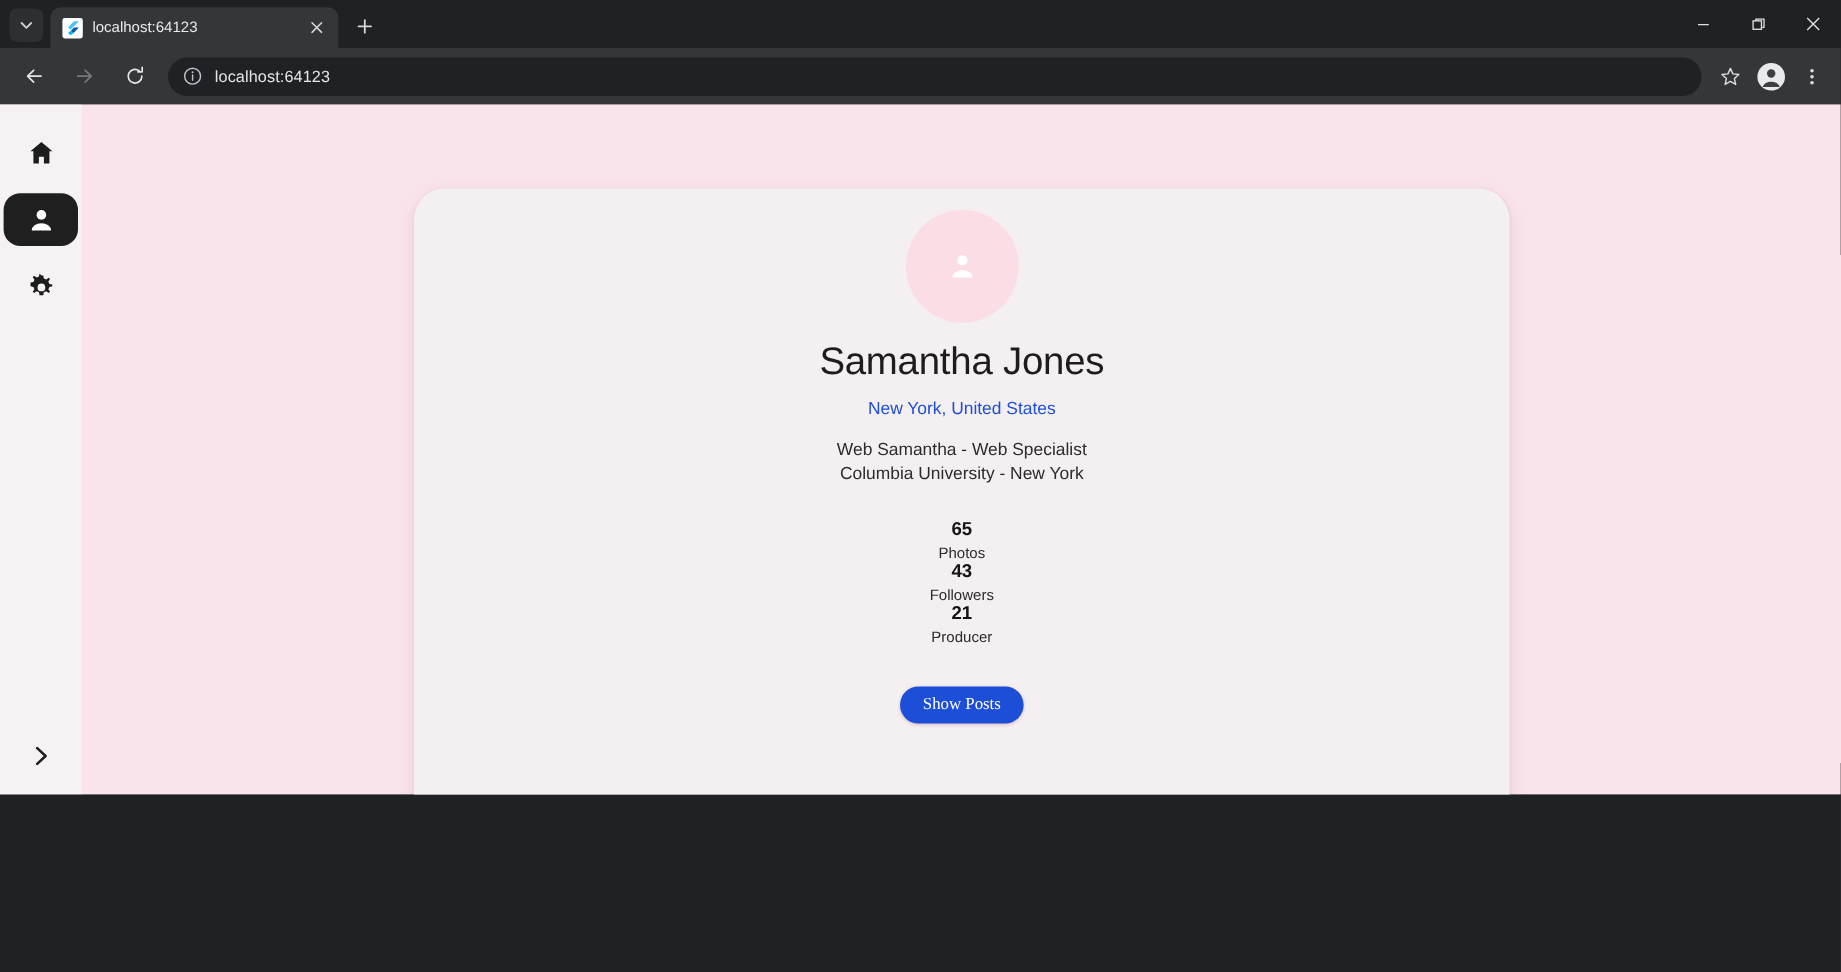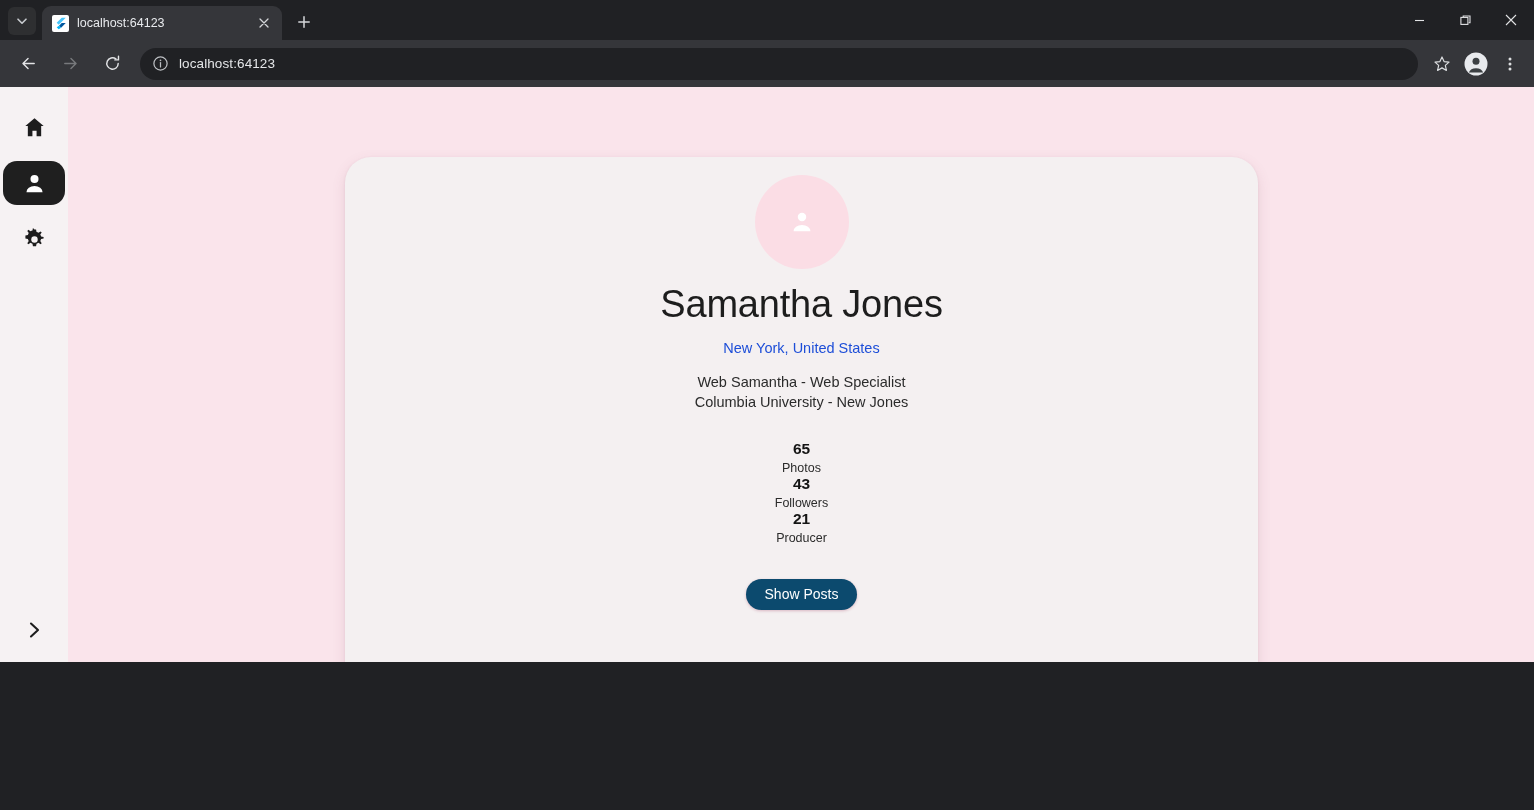--- a/index.html
+++ b/index.html
@@ -150,21 +150,21 @@
 
   .avatar {
     width: 94px; height: 94px;
     border-radius: 50%;
     background: #fbdde5;
     display: flex; align-items: center; justify-content: center;
     margin-bottom: 10px;
   }
 
   .profile-name {
-    font-size: 38px;
+    font-size: 32px;
     font-weight: 400;
     color: #1d1d1d;
     letter-spacing: -0.2px;
     line-height: 1.1;
     margin-top: 5px;
   }
   .profile-location {
     font-size: 14.5px;
     color: #1d4ed8;
     margin-top: 14px;
@@ -183,28 +183,28 @@
     gap: 0;
     margin-top: 28px;
     flex-direction: column;
   }
   .stat { width: 77px; text-align: center; }
   .stat-value { font-size: 15.5px; font-weight: bold; color: #141414; line-height: 18px; }
   .stat-label { font-size: 12.5px; color: #2b2b2b; margin-top: 3px; }
 
   .show-posts {
     margin-top: 34px;
-    background: #0c4a6e;
+    background: #1d4ed8;
     color: #ffffff;
     border: none;
     border-radius: 20px;
     height: 31px;
     padding: 0 19px;
     font-size: 14px;
-    font-family: Liberation Sans, sans-serif;
+    font-family: Liberation Serif, serif;
     cursor: pointer;
     box-shadow: 0 1px 3px rgba(150, 40, 80, 0.28);
   }
 </style>
 </head>
 <body>
 
 <div class="browser">
 
   <div class="tabstrip">
@@ -351,21 +351,21 @@
             <path d="M4.2 20.6 a7.8 5.9 0 0 1 15.6 0 Z" fill="#ffffff"></path>
           </svg>
         </div>
 
         <div class="profile-name">Samantha Jones</div>
 
         <div class="profile-location">New York, United States</div>
 
         <div class="profile-detail">
           <span>Web Samantha - Web Specialist</span>
-          <span class="line2">Columbia University - New Jones</span>
+          <span class="line2">Columbia University - New York</span>
         </div>
 
         <div class="stats">
           <div class="stat">
             <div class="stat-value">65</div>
             <div class="stat-label">Photos</div>
           </div>
           <div class="stat">
             <div class="stat-value">43</div>
             <div class="stat-label">Followers</div>

